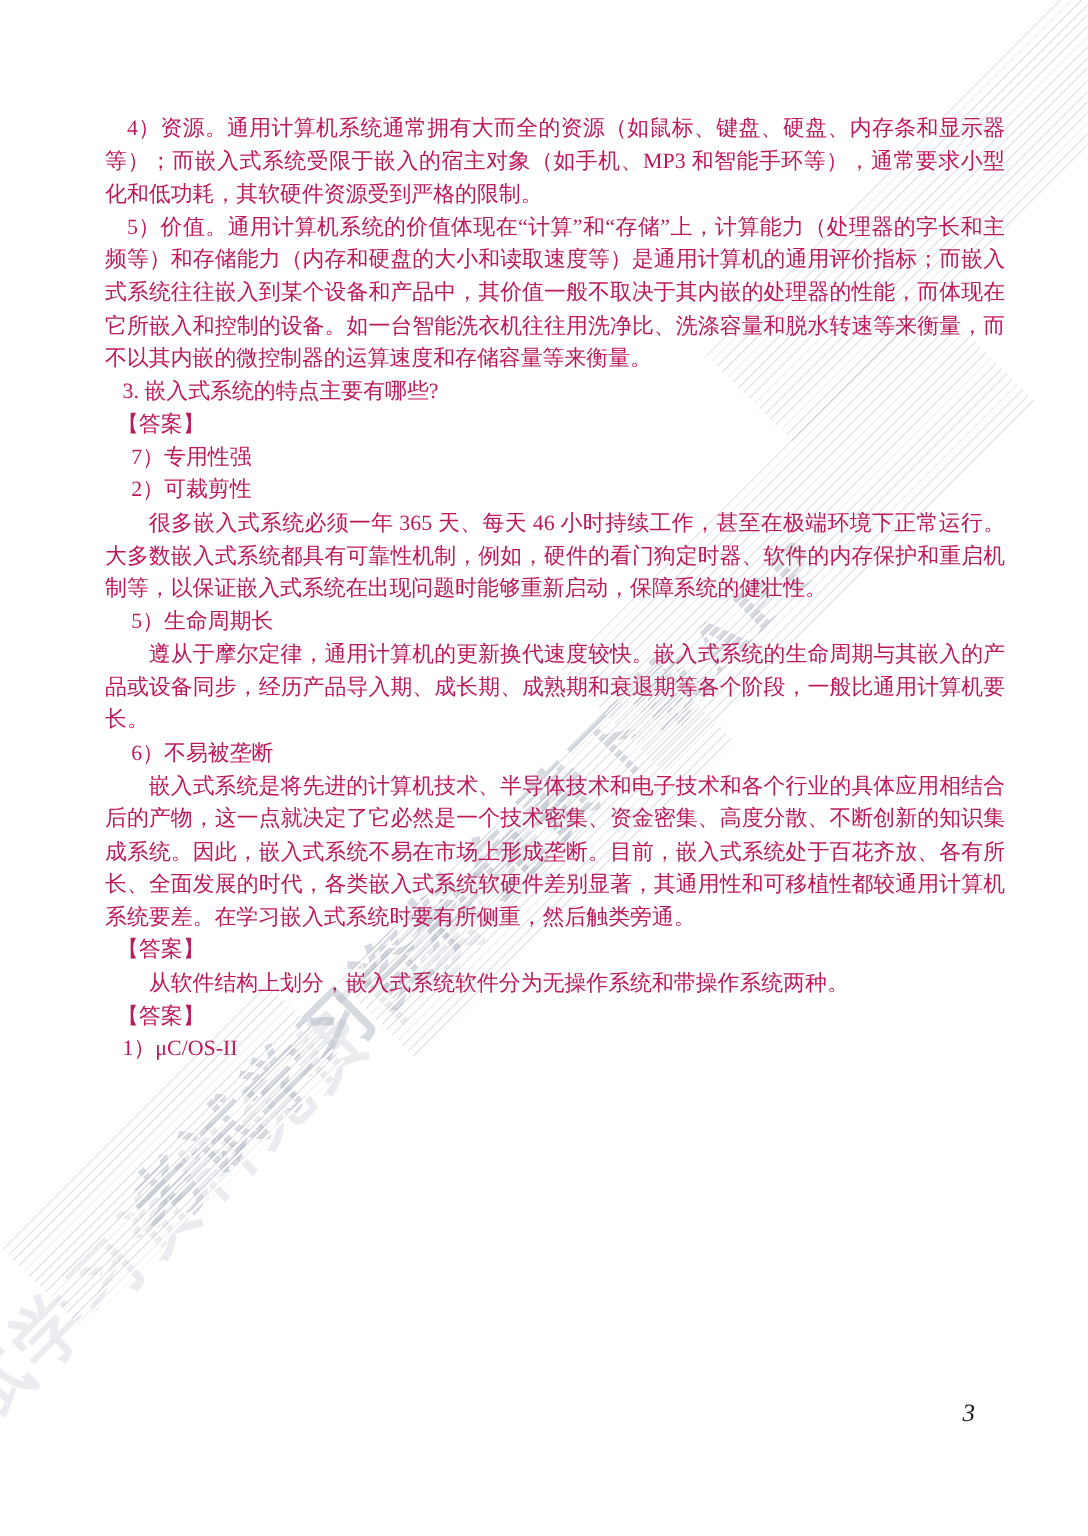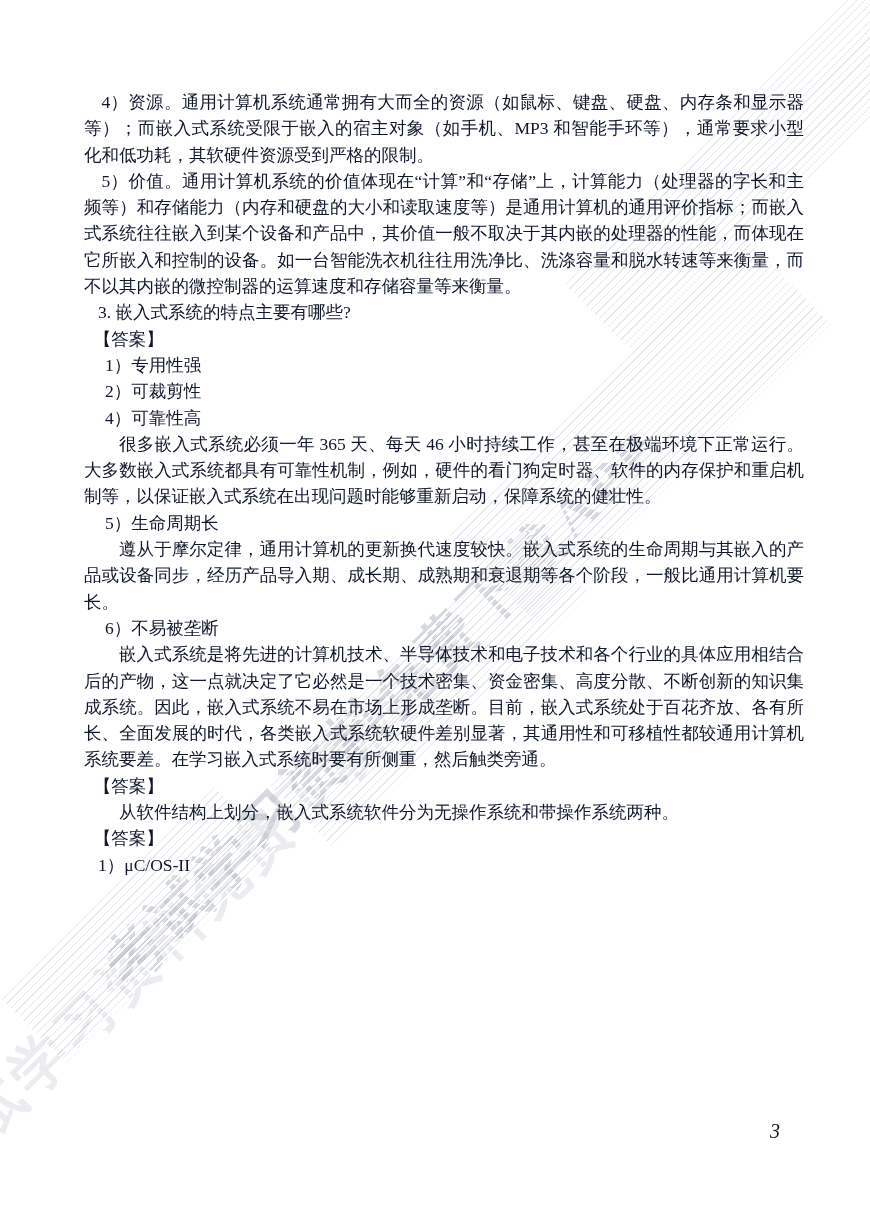--- a/index.html
+++ b/index.html
@@ -30,21 +30,21 @@
       180deg,
       rgba(168,175,190,0.30) 0px, rgba(168,175,190,0.30) 1px,
       rgba(255,255,255,0.95) 1px, rgba(255,255,255,0.95) 3px,
       rgba(255,255,255,0) 3px, rgba(255,255,255,0) 6px);
   }
   
   .page-inner{
     position:absolute;
     left:84px;top:89px;width:720px;
     z-index:1;
-    color:#0f172a;
+    color:#be185d;
     font-size:17.5px;
     line-height:26.3px;
     text-align:justify;
     text-justify:inter-ideograph;
   }
   .page-inner p{margin:0;padding:0;}
   .para{text-indent:2em;}
   .para-sm{text-indent:1em;}
   .q{text-indent:0.8em;}
   .q8{text-indent:1.8em;}
@@ -71,23 +71,22 @@
   <div class="hatch" style="left:250px;top:645px;width:360px;height:90px;"></div>
   <div class="hatch" style="left:-10px;top:880px;width:300px;height:90px;"></div>
   <div class="hatch" style="left:740px;top:10px;width:220px;height:60px;"></div>
 </div>
 
 <div class="page-inner">
     <p class="para-sm">4）资源。通用计算机系统通常拥有大而全的资源（如鼠标、键盘、硬盘、内存条和显示器等）；而嵌入式系统受限于嵌入的宿主对象（如手机、MP3 和智能手环等），通常要求小型化和低功耗，其软硬件资源受到严格的限制。</p>
     <p class="para-sm">5）价值。通用计算机系统的价值体现在“计算”和“存储”上，计算能力（处理器的字长和主频等）和存储能力（内存和硬盘的大小和读取速度等）是通用计算机的通用评价指标；而嵌入式系统往往嵌入到某个设备和产品中，其价值一般不取决于其内嵌的处理器的性能，而体现在它所嵌入和控制的设备。如一台智能洗衣机往往用洗净比、洗涤容量和脱水转速等来衡量，而不以其内嵌的微控制器的运算速度和存储容量等来衡量。</p>
     <p class="q">3. 嵌入式系统的特点主要有哪些?</p>
     <p class="ans">【答案】</p>
-    <p class="item">1）专用性强</p>
+    <p class="item">7）专用性强</p>
     <p class="item">2）可裁剪性</p>
-    <p class="item">4）可靠性高</p>
     <p class="para">很多嵌入式系统必须一年 365 天、每天 46 小时持续工作，甚至在极端环境下正常运行。大多数嵌入式系统都具有可靠性机制，例如，硬件的看门狗定时器、软件的内存保护和重启机制等，以保证嵌入式系统在出现问题时能够重新启动，保障系统的健壮性。</p>
     <p class="item">5）生命周期长</p>
     <p class="para">遵从于摩尔定律，通用计算机的更新换代速度较快。嵌入式系统的生命周期与其嵌入的产品或设备同步，经历产品导入期、成长期、成熟期和衰退期等各个阶段，一般比通用计算机要长。</p>
     <p class="item">6）不易被垄断</p>
     <p class="para">嵌入式系统是将先进的计算机技术、半导体技术和电子技术和各个行业的具体应用相结合后的产物，这一点就决定了它必然是一个技术密集、资金密集、高度分散、不断创新的知识集成系统。因此，嵌入式系统不易在市场上形成垄断。目前，嵌入式系统处于百花齐放、各有所长、全面发展的时代，各类嵌入式系统软硬件差别显著，其通用性和可移植性都较通用计算机系统要差。在学习嵌入式系统时要有所侧重，然后触类旁通。</p>
     <p class="ans">【答案】</p>
     <p class="para">从软件结构上划分，嵌入式系统软件分为无操作系统和带操作系统两种。</p>
     <p class="ans">【答案】</p>
     <p class="item-sm">1）μC/OS-II</p>
   </div>

